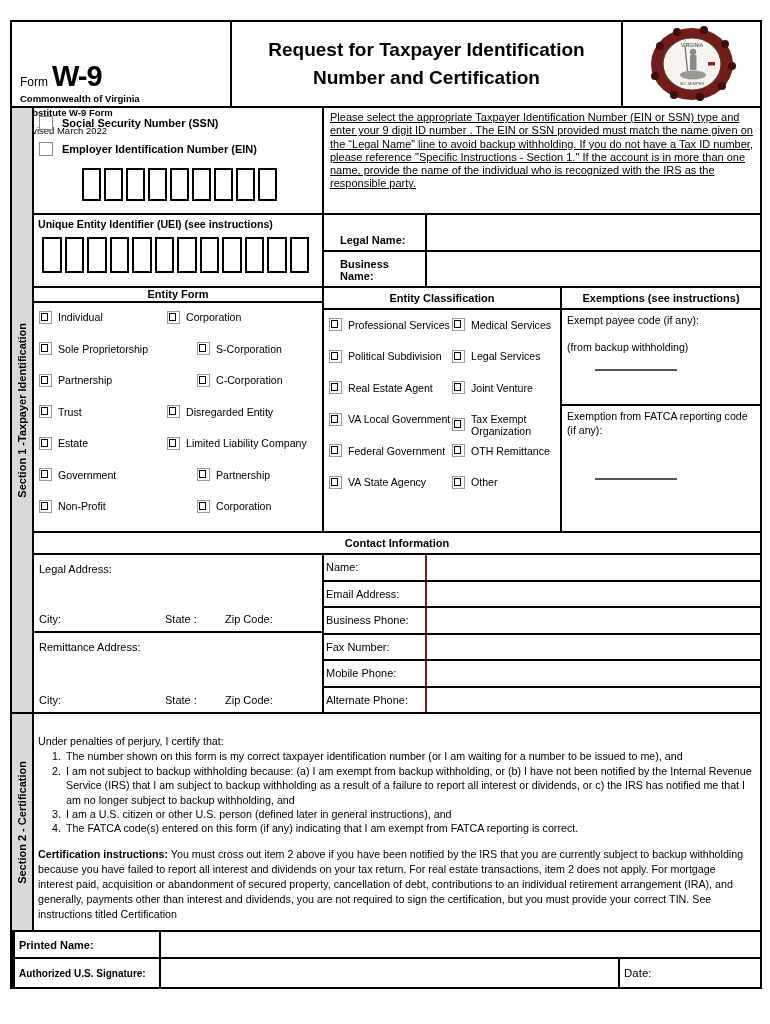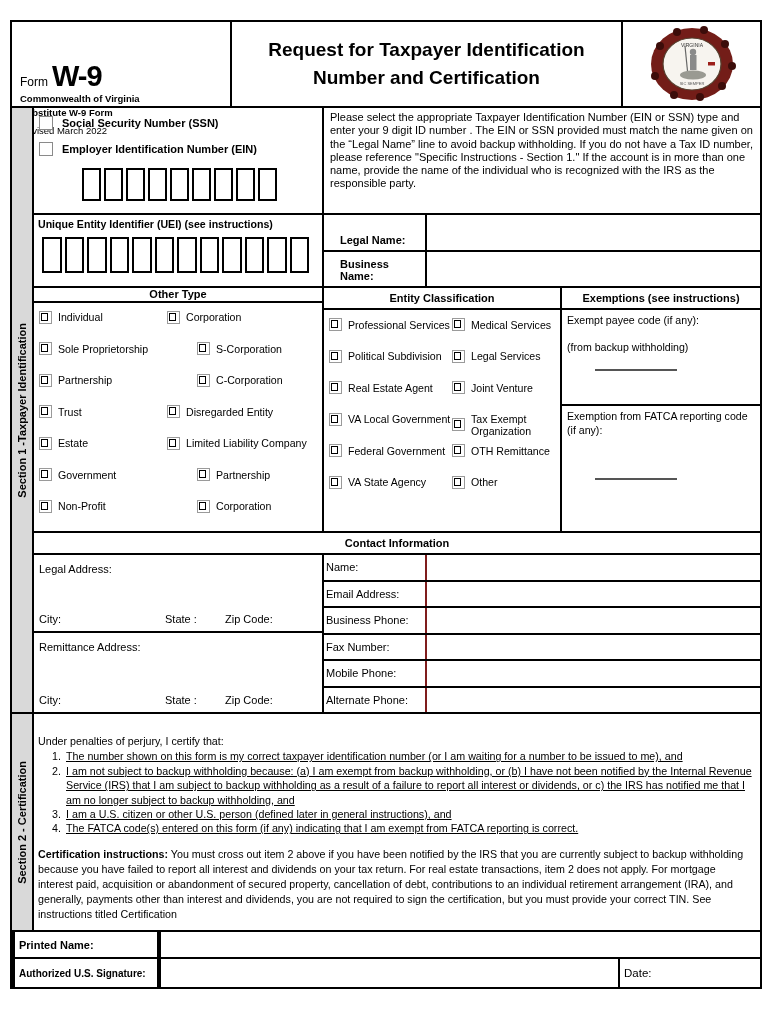--- a/index.html
+++ b/index.html
@@ -37,21 +37,21 @@
   .boxes-row { display:flex; gap:3px; }
   .boxes-row .dbox { display:inline-block; width:19px; border:2px solid #000; background:#fff; }
   .boxes-row.tin .dbox { height:33px; }
   .boxes-row.uei .dbox { height:36px; width:19.5px; }
 
   
   .row1 { display:flex; height:107px; border-bottom:2px solid #000; }
   .tin-cell { width:290px; border-right:2px solid #000; padding:8px 0 0 5px; }
   .tin-line { display:flex; align-items:center; gap:9px; font-size:11px; font-weight:bold; margin-bottom:12px; }
   .tin-boxes { margin-left:43px; margin-top:3px; }
-  .instr-cell { flex:1; padding:3px 6px; font-size:11px; line-height:13.3px; }
+  .instr-cell { flex:1; padding:3px 6px; font-size:11px; line-height:13.3px;text-decoration:underline; }
 
   .row2 { display:flex; height:73px; border-bottom:2px solid #000; }
   .uei-cell { width:290px; border-right:2px solid #000; padding:3px 0 12px 4px; }
   .uei-label { font-size:10.6px; font-weight:bold; }
   .uei-boxes { margin-top:7px; margin-left:4px; }
   .names-col { flex:1; display:flex; flex-direction:column; }
   .name-row { display:flex; flex:1; }
   .name-row.first { border-bottom:2px solid #000; }
   .name-label { width:103px; border-right:2px solid #000; font-size:11px; font-weight:bold; display:flex; align-items:flex-end; padding:0 0 4px 16px; }
   .name-input { flex:1; }
@@ -85,29 +85,29 @@
   .csz-state { position:absolute; left:131px; bottom:6px; }
   .csz-zip { position:absolute; left:191px; bottom:6px; }
   .contact-col { flex:1; display:flex; flex-direction:column; }
   .contact-row { flex:1; display:flex; border-bottom:2px solid #000; }
   .contact-row:last-child { border-bottom:none; }
   .contact-label { width:103px; border-right:2px solid #7f1d1d; font-size:11px; display:flex; align-items:center; padding-left:2px; }
   .contact-input { flex:1; }
 
   
   .sec2-body { flex:1; padding:20px 8px 0 4px; font-size:10.7px; line-height:14.4px; }
-  .sec2-body ol { margin:1px 0 0 0; padding-left:26px;text-decoration:underline; }
+  .sec2-body ol { margin:1px 0 0 0; padding-left:26px; }
   .sec2-body li { padding-left:2px; }
   .cert-instr { margin-top:11px; line-height:15px; }
 
   
   .sig-table { border:2px solid #000; border-left:5px solid #000; }
   .sig-row { display:flex; height:28px; }
   .sig-row.first { border-bottom:2px solid #000; height:27px; }
-  .sig-label { width:146px; border-right:4px solid #000000; font-weight:bold; font-size:11px; display:flex; align-items:center; padding-left:4px; }
+  .sig-label { width:146px; border-right:2px solid #000000; font-weight:bold; font-size:11px; display:flex; align-items:center; padding-left:4px; }
   .sig-label.small { font-size:10px; }
   .sig-input { flex:1; }
   .sig-input.bordered { border-right:2px solid #000; }
   .date-cell { width:140px; font-size:11.5px; display:flex; align-items:center; padding-left:4px; }
 </style>
 </head>
 <body>
 
 <div class="page">
   <div class="form">
@@ -209,21 +209,21 @@
             <div class="name-row">
               <div class="name-label">Business Name:</div>
               <div class="name-input"></div>
             </div>
           </div>
         </div>
 
         <div class="row3">
 
           <div class="et-col">
-            <div class="col-header">Other Type</div>
+            <div class="col-header">Entity Form</div>
             <div class="cb-grid">
               <div class="cb-row">
                 <div class="cb-cell-a">
                     <span class="cb-item">
                       <span class="cb">
                         <span class="cb-inner"></span>
                       </span>
                       <span>Individual</span>
                     </span>
                   </div>

